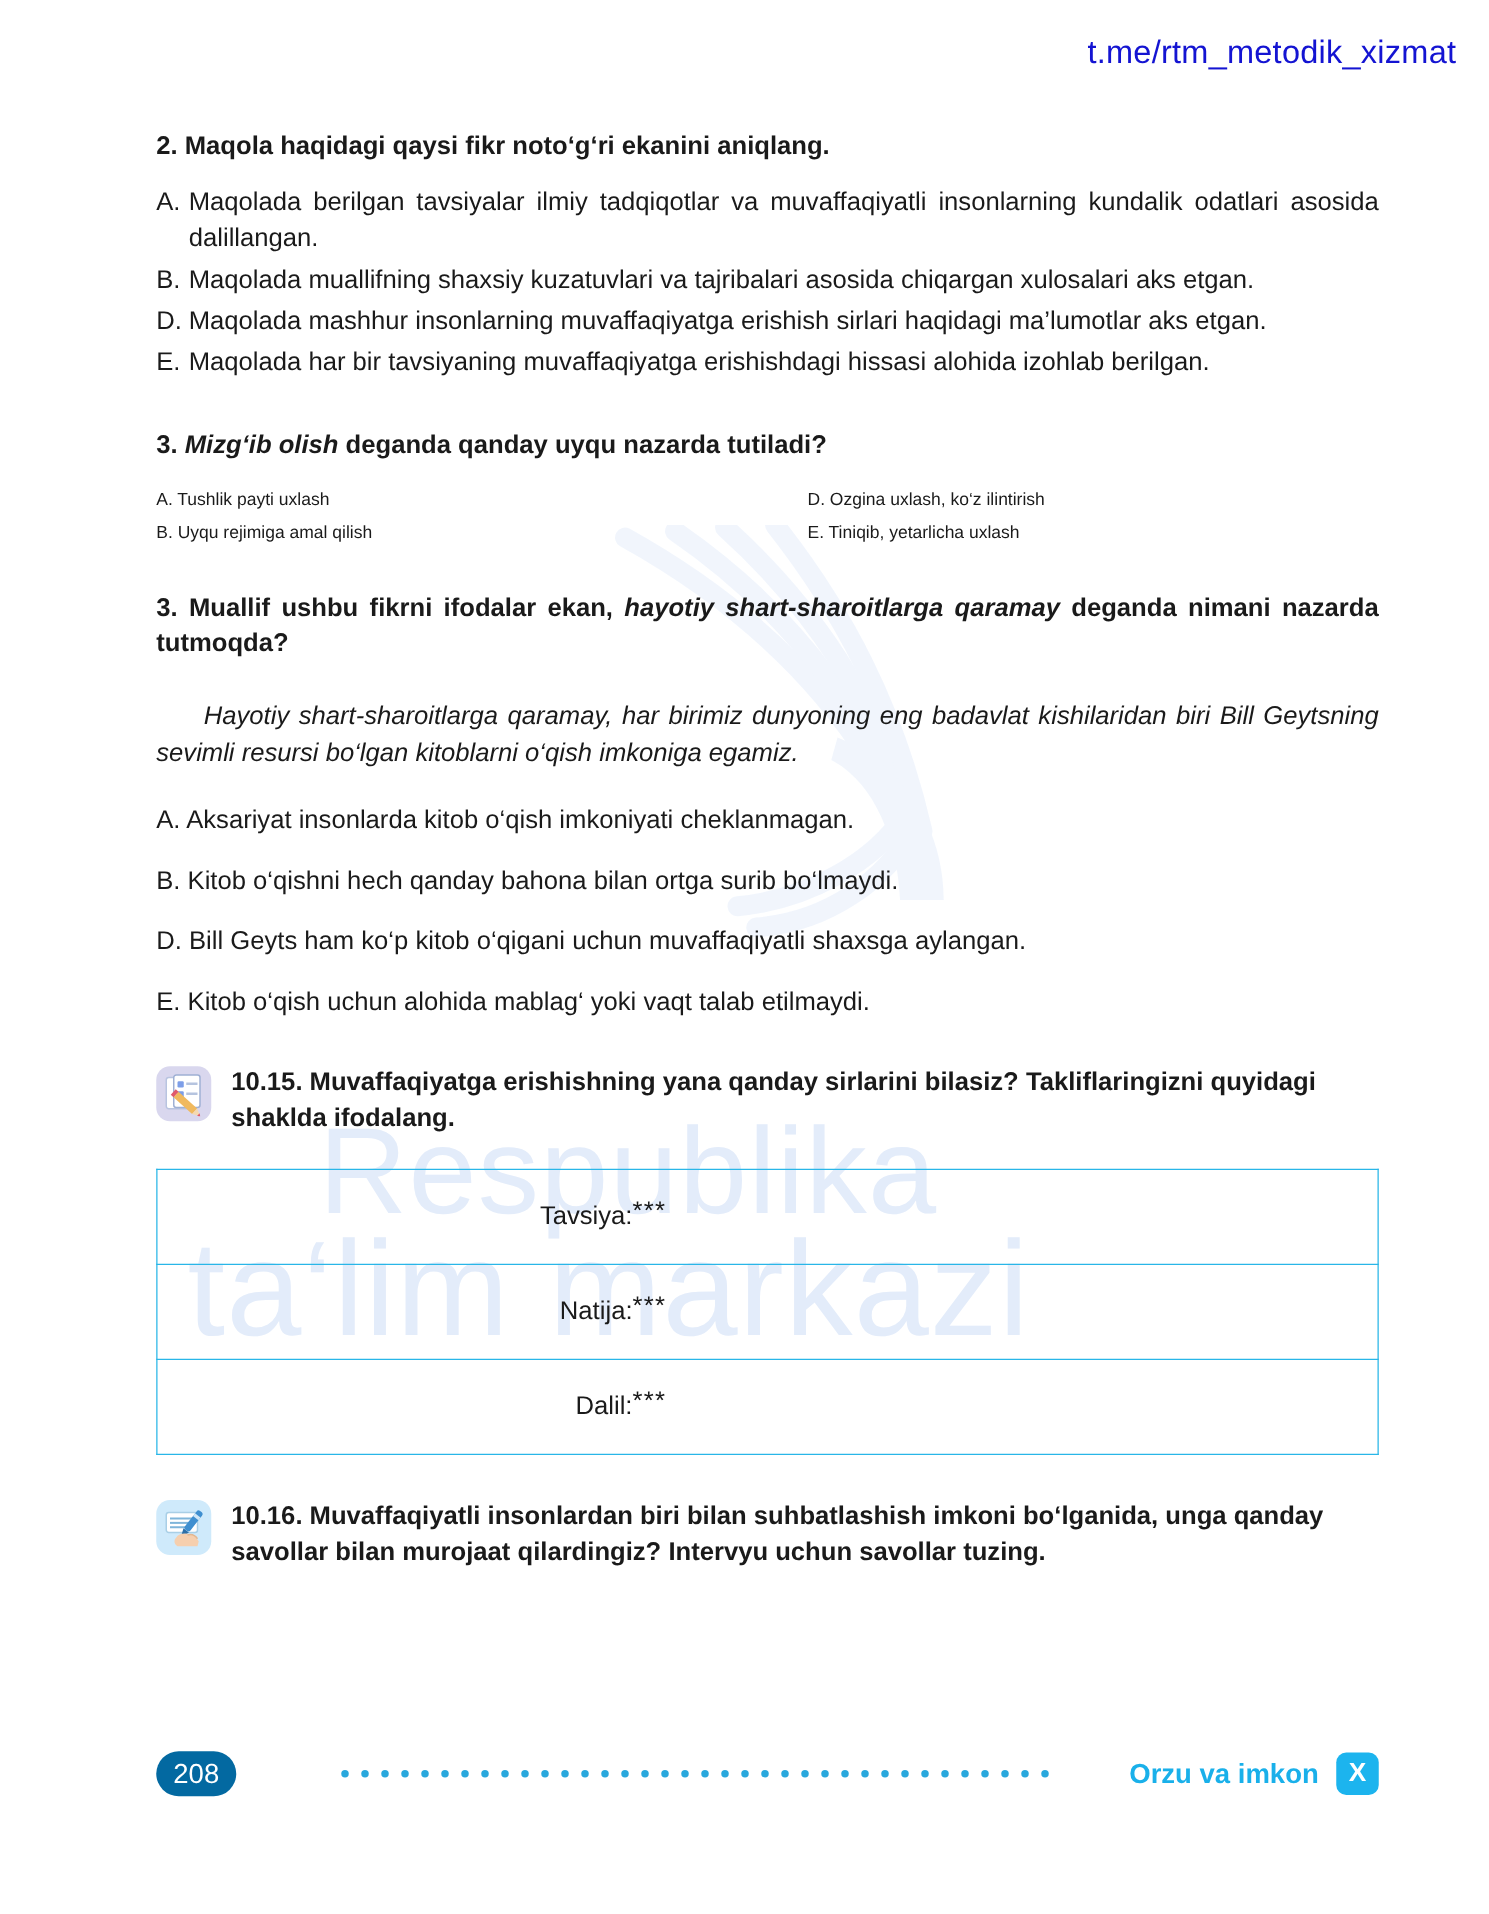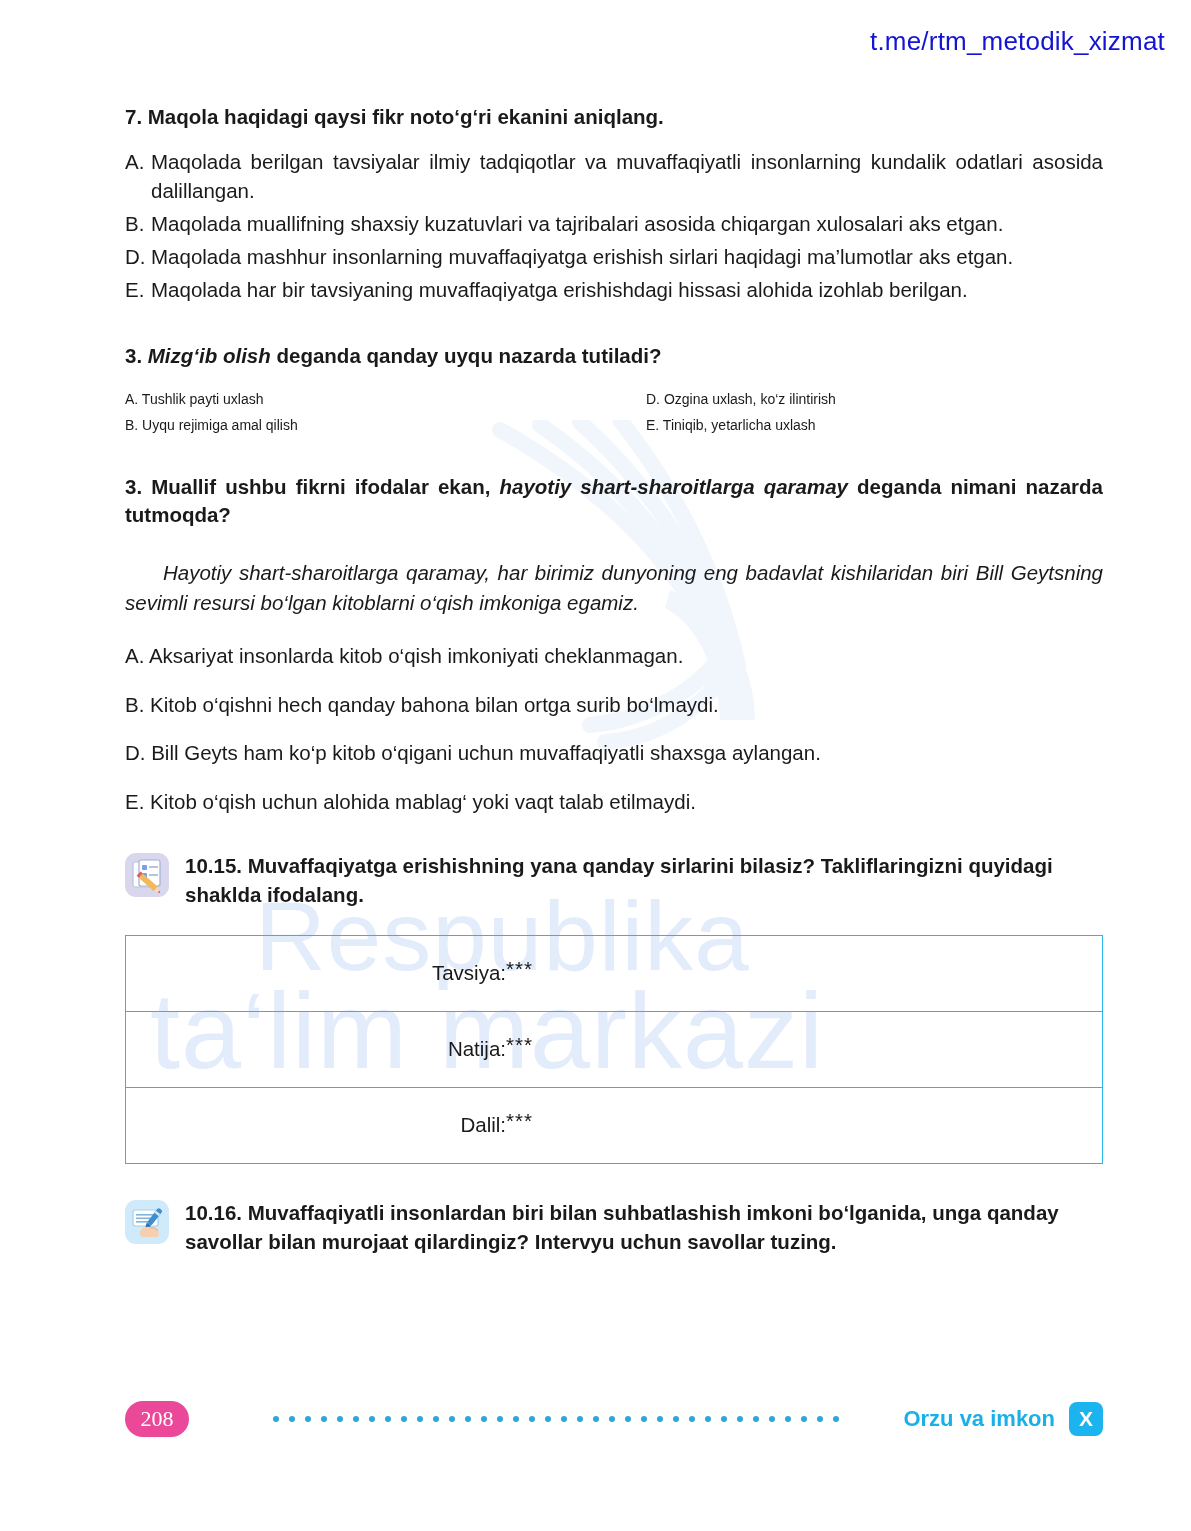--- a/index.html
+++ b/index.html
@@ -217,27 +217,27 @@
     bottom: 92px;
     height: 40px;
     display: flex;
     align-items: center;
     z-index: 2;
   }
   .page-badge {
     width: 64px;
     height: 36px;
     border-radius: 18px;
-    background: #ec4899;
+    background: #0369a1;
     color: #ffffff;
     font-size: 22px;
     display: flex;
     align-items: center;
     justify-content: center;
-    font-family: Liberation Serif, serif;
+    font-family: Liberation Sans, sans-serif;
   }
   .dots {
     flex: 0 0 auto;
     margin-left: 84px;
     display: flex;
     gap: 10px;
     align-items: center;
   }
   .dot {
     width: 6px;
@@ -291,21 +291,21 @@
     <div class="wm-text-1">Respublika</div>
     <div class="wm-text-2">ta‘lim markazi</div>
   </div>
 
   <div class="content">
 
     <div class="tg-header">t.me/rtm_metodik_xizmat</div>
 
     <div class="body-area">
 
-      <div class="q-stem">7. Maqola haqidagi qaysi fikr noto‘g‘ri ekanini aniqlang.</div>
+      <div class="q-stem">2. Maqola haqidagi qaysi fikr noto‘g‘ri ekanini aniqlang.</div>
 
       <ul class="opt-list">
         <li class="opt just">
           <span class="ltr">A.</span>
           <span class="txt stretch">Maqolada berilgan tavsiyalar ilmiy tadqiqotlar va muvaffaqiyatli insonlarning kundalik odatlari asosida dalillangan.</span>
         </li>
         <li class="opt just">
           <span class="ltr">B.</span>
           <span class="txt stretch">Maqolada muallifning shaxsiy kuzatuvlari va tajribalari asosida chiqargan xulosalari aks etgan.</span>
         </li>

